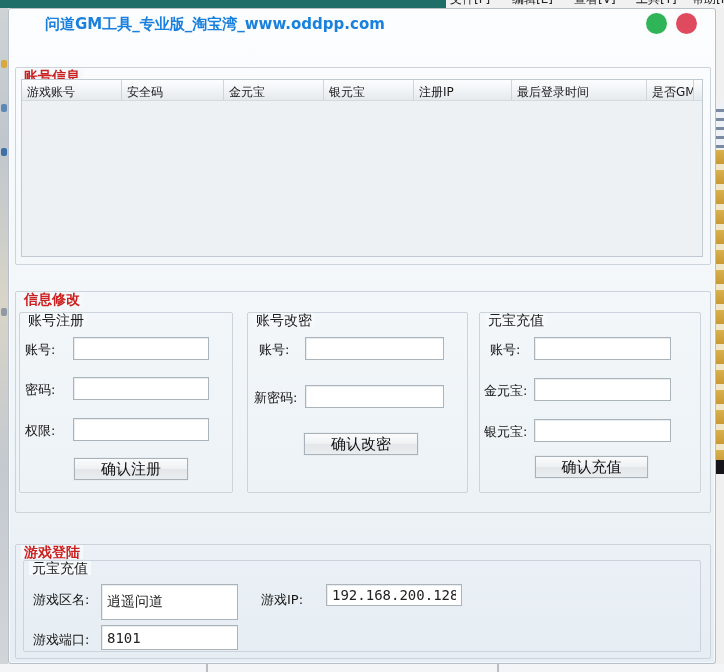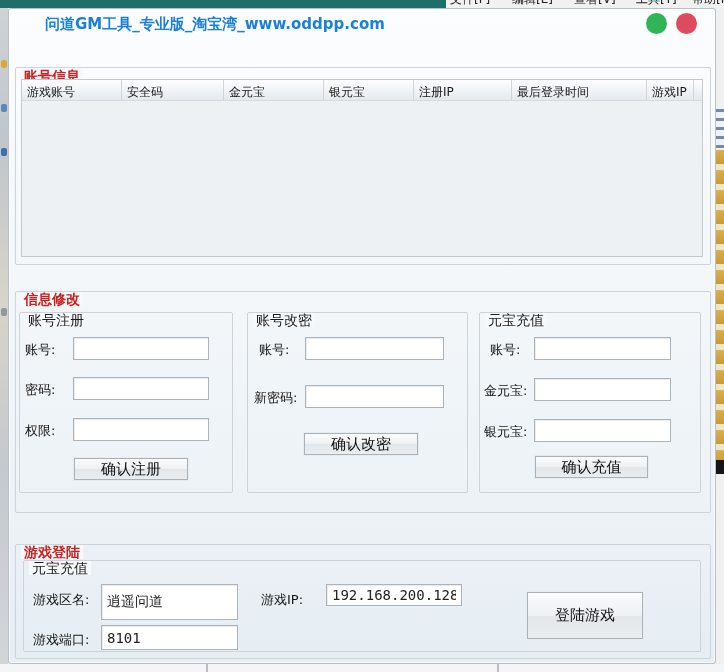--- a/index.html
+++ b/index.html
@@ -111,21 +111,21 @@
   <span class="glabel red" style="left:12px;top:52px">账号信息</span>
 
   <div class="lv">
     <div class="lv-head">
       <div class="lv-col" style="width:100px">游戏账号</div>
       <div class="lv-col" style="width:102px">安全码</div>
       <div class="lv-col" style="width:100px">金元宝</div>
       <div class="lv-col" style="width:90px">银元宝</div>
       <div class="lv-col" style="width:98px">注册IP</div>
       <div class="lv-col" style="width:135px">最后登录时间</div>
-      <div class="lv-col" style="width:47px">游戏IP</div>
+      <div class="lv-col" style="width:47px">是否GM</div>
       <div class="lv-col" style="flex:1;border-right:none"></div>
     </div>
     <div class="lv-body"></div>
   </div>
 
   <div class="gbox" style="left:6px;top:282px;width:696px;height:222px"></div>
   <span class="glabel red" style="left:12px;top:275px">信息修改</span>
 
   <div class="gbox" style="left:10px;top:303px;width:214px;height:181px"></div>
   <span class="glabel dark" style="left:16px;top:296px">账号注册</span>
@@ -163,14 +163,13 @@
 
   <span class="flabel" style="left:24px;top:582px">游戏区名:</span>
   <input class="tb big" style="left: 92px; top: 575px; width: 137px; height: 36px;" value="逍遥问道">
 
   <span class="flabel" style="left:252px;top:582px">游戏IP:</span>
   <input class="tb big" style="left: 317px; top: 575px; width: 136px; height: 22px;" value="192.168.200.128">
 
   <span class="flabel" style="left:24px;top:622px">游戏端口:</span>
   <input class="tb big" style="left: 92px; top: 616px; width: 137px; height: 25px;" value="8101">
 
-  <div class="btn" style="left:518px;top:583px;width:116px;height:47px">登陆游戏</div>
 </div>
 
 </body></html>

